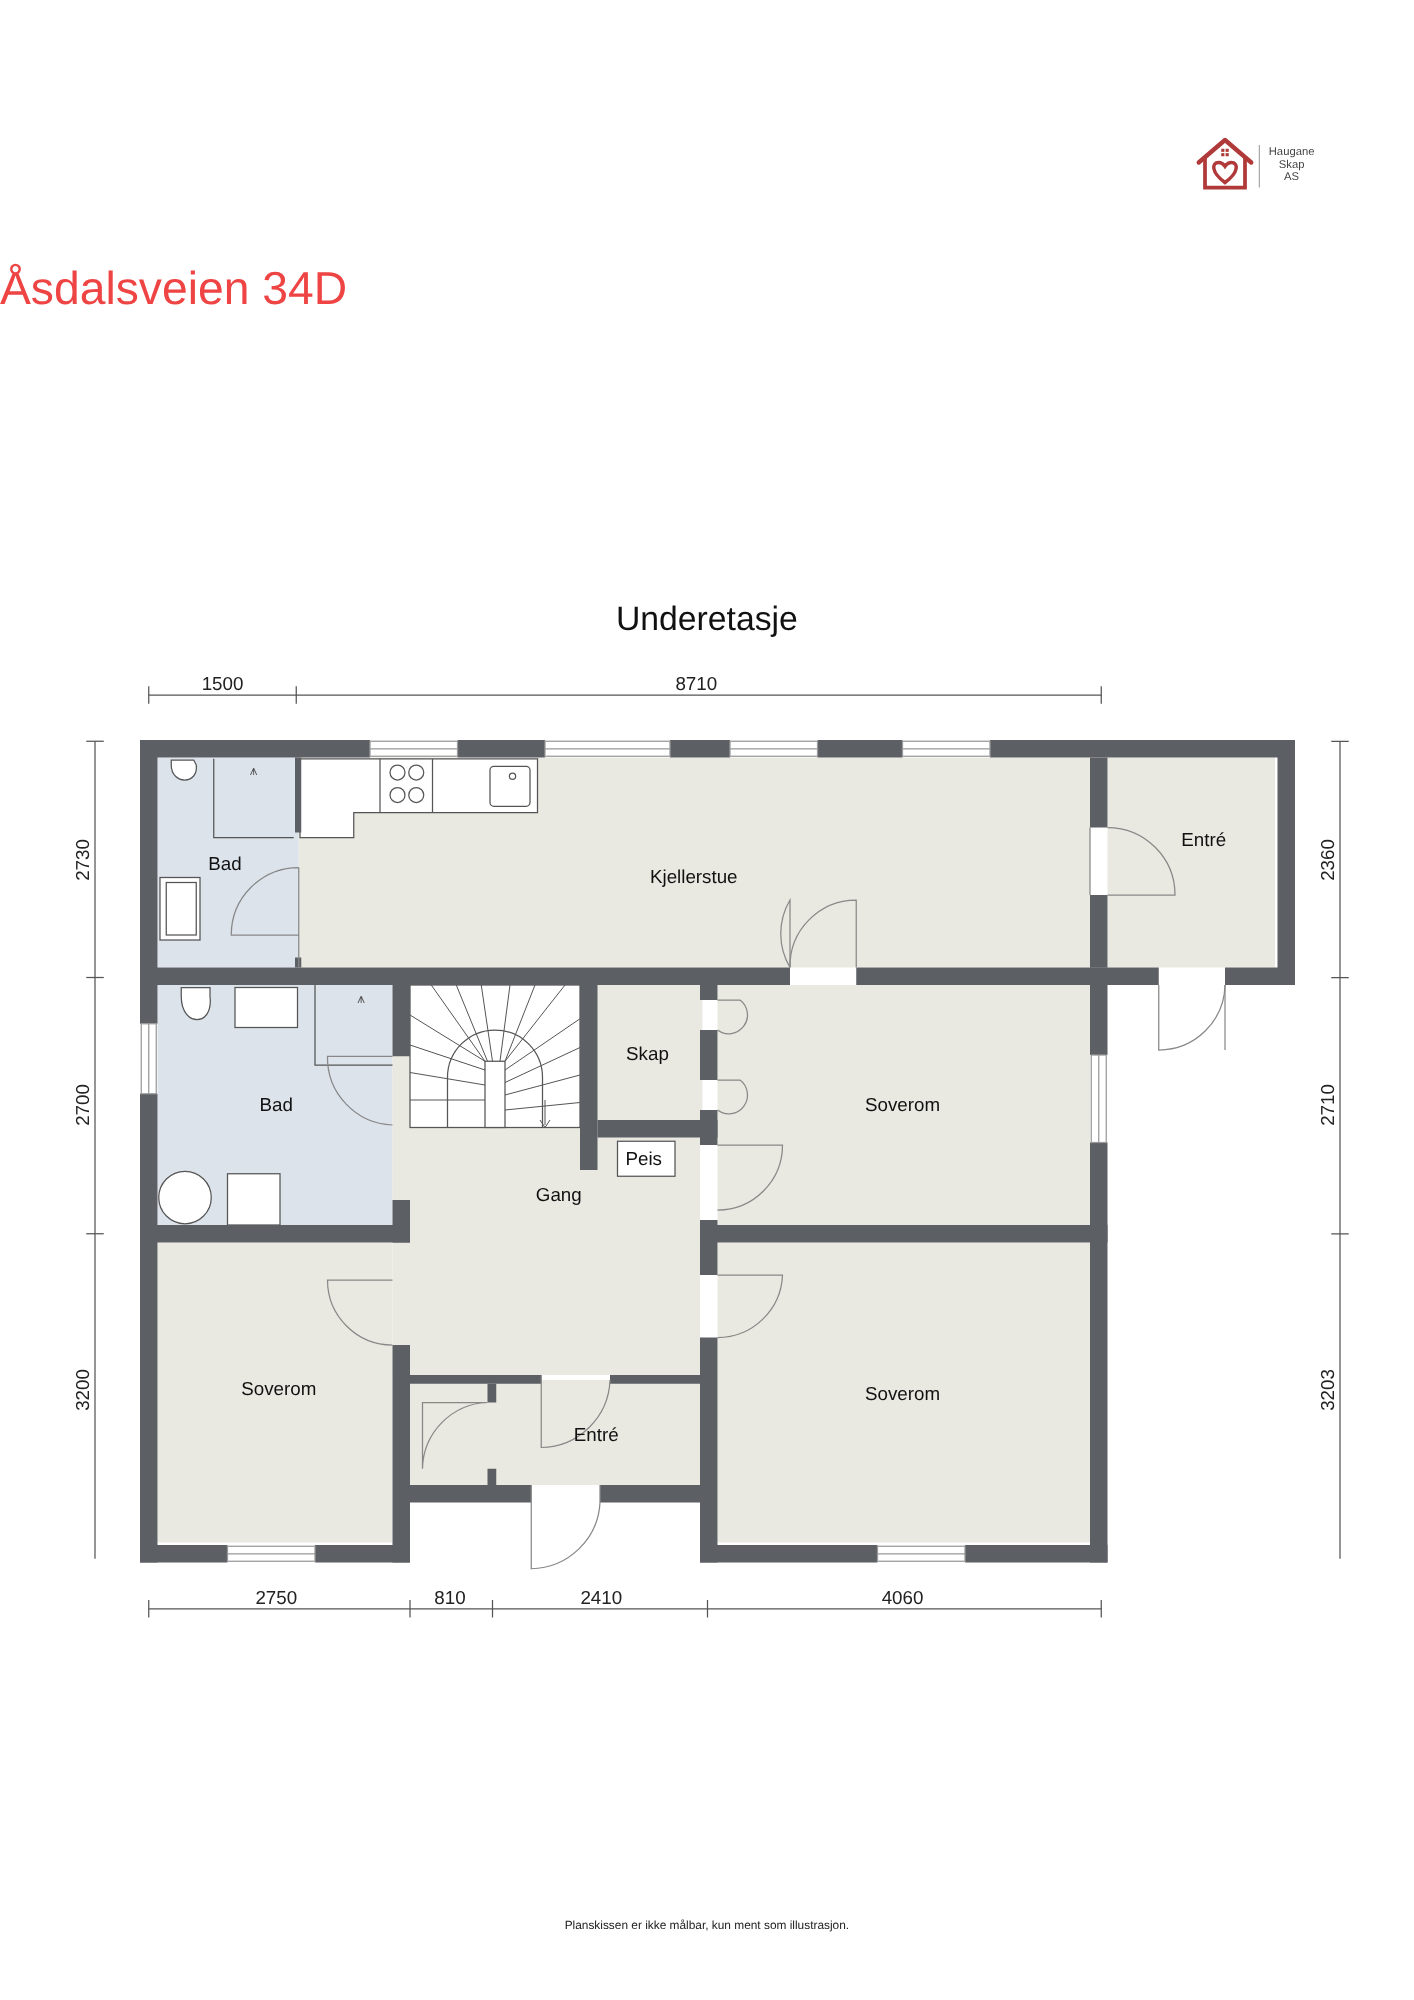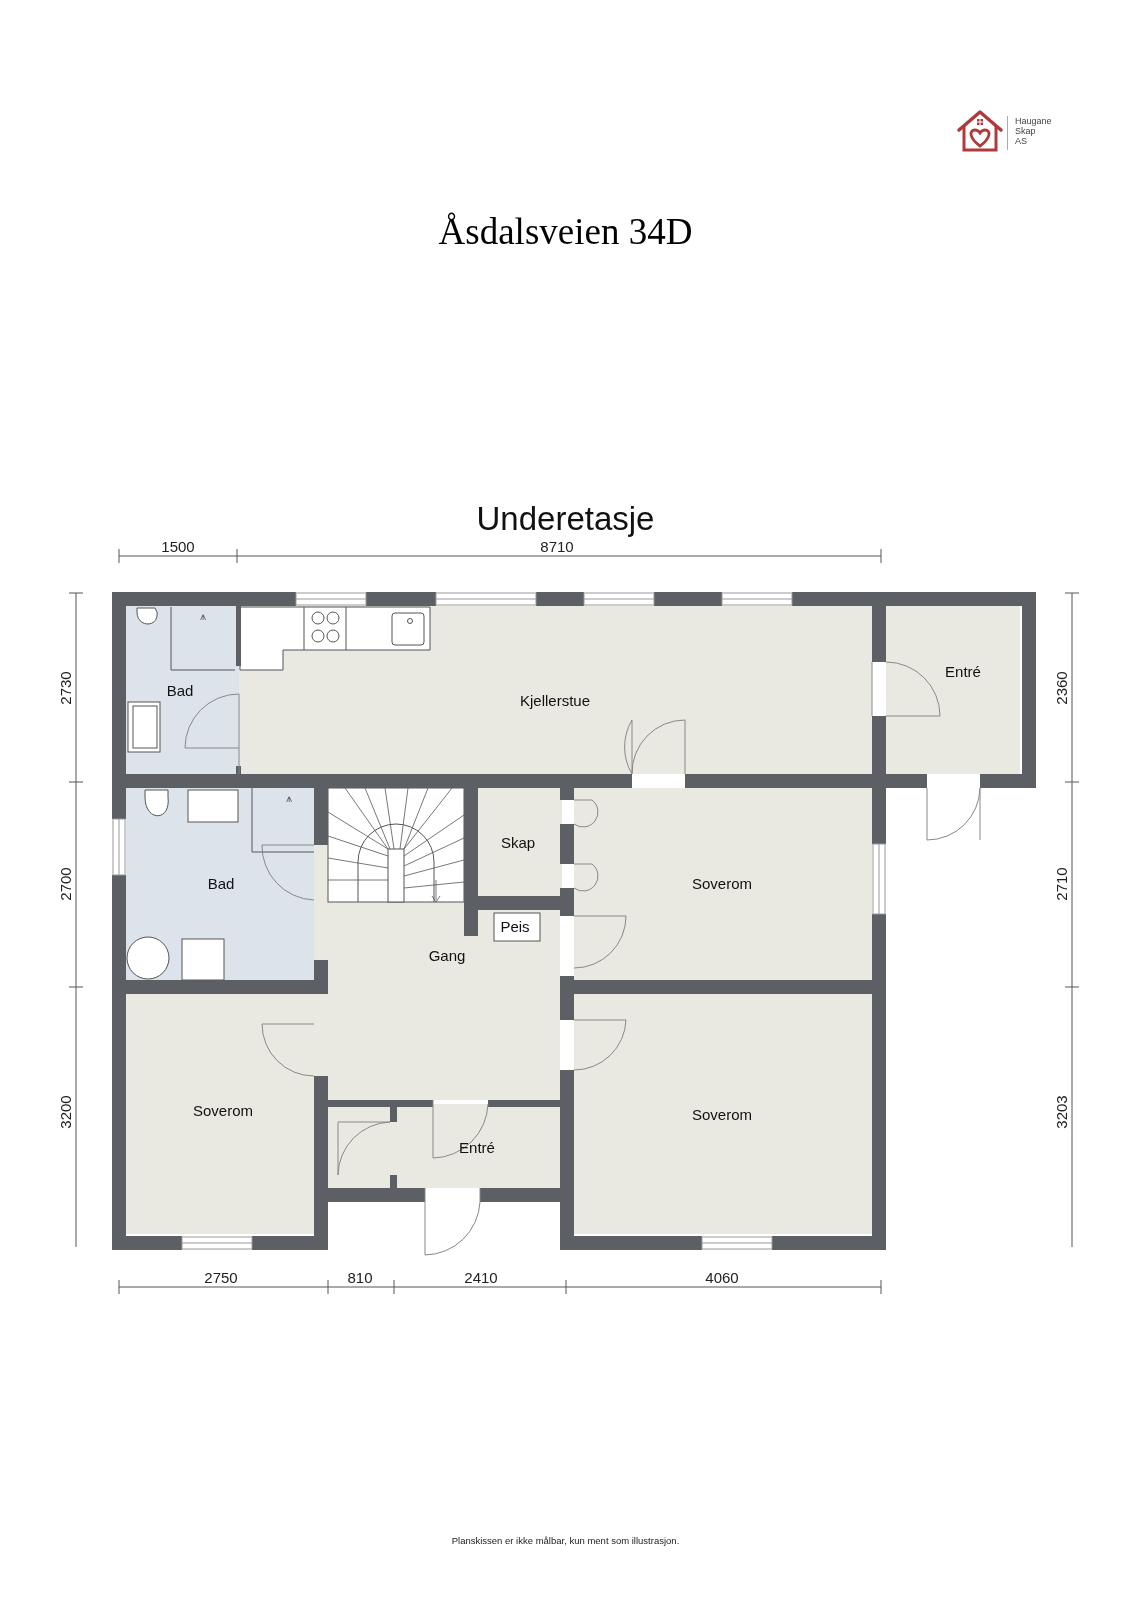--- a/index.html
+++ b/index.html
@@ -1,23 +1,23 @@
 <!DOCTYPE html>
 <html><head>
 <meta charset="utf-8">
 <style>
   html, body { margin:0; padding:0; background:#ffffff; }
   body { width:1131px; height:1600px; position:relative; overflow:hidden; font-family:"Liberation Sans", sans-serif; color:#111; }
   .logo { position:absolute; left:955px; top:108px; width:110px; height:48px; }
   .logo svg { position:absolute; left:0; top:0; }
   .logo-text { position:absolute; left:60px; top:8px; font-size:9px; line-height:10px; color:#444; }
-  .logo-text div { white-space:nowrap; }
+  .logo-text div { white-space:nowrap;text-align:center; }
   .logo-divider { position:absolute; left:52px; top:8px; width:1px; height:34px; background:#aaa; }
-  .title { position:absolute; left:0; width:1131px; top:210px; text-align:center; font-size:37px; color:#000000;font-family:Liberation Serif, serif; }
-  .floor-title { position:absolute; left:0; width:1131px; top:500px; text-align:center; font-size:33px; color:#111; }
+  .title { position:absolute; left:0; width:1131px; top:210px; text-align:left; font-size:37px; color:#ef4444; }
+  .floor-title { position:absolute; left:0; width:1131px; top:480px; text-align:center; font-size:27px; color:#111; }
   #plan { position:absolute; left:0; top:0; }
   .room-label { font-family:"Liberation Sans", sans-serif; font-size:15px; fill:#111; text-anchor:middle; }
   .dim-label { font-family:"Liberation Sans", sans-serif; font-size:15px; fill:#222; text-anchor:middle; }
   .footer { position:absolute; left:0; width:1131px; top:1535px; text-align:center; font-size:9.5px; line-height:11px; color:#222; }
 </style>
 </head>
 <body>
 
 <div class="logo">
   <svg width="50" height="48" viewBox="0 0 50 48">

